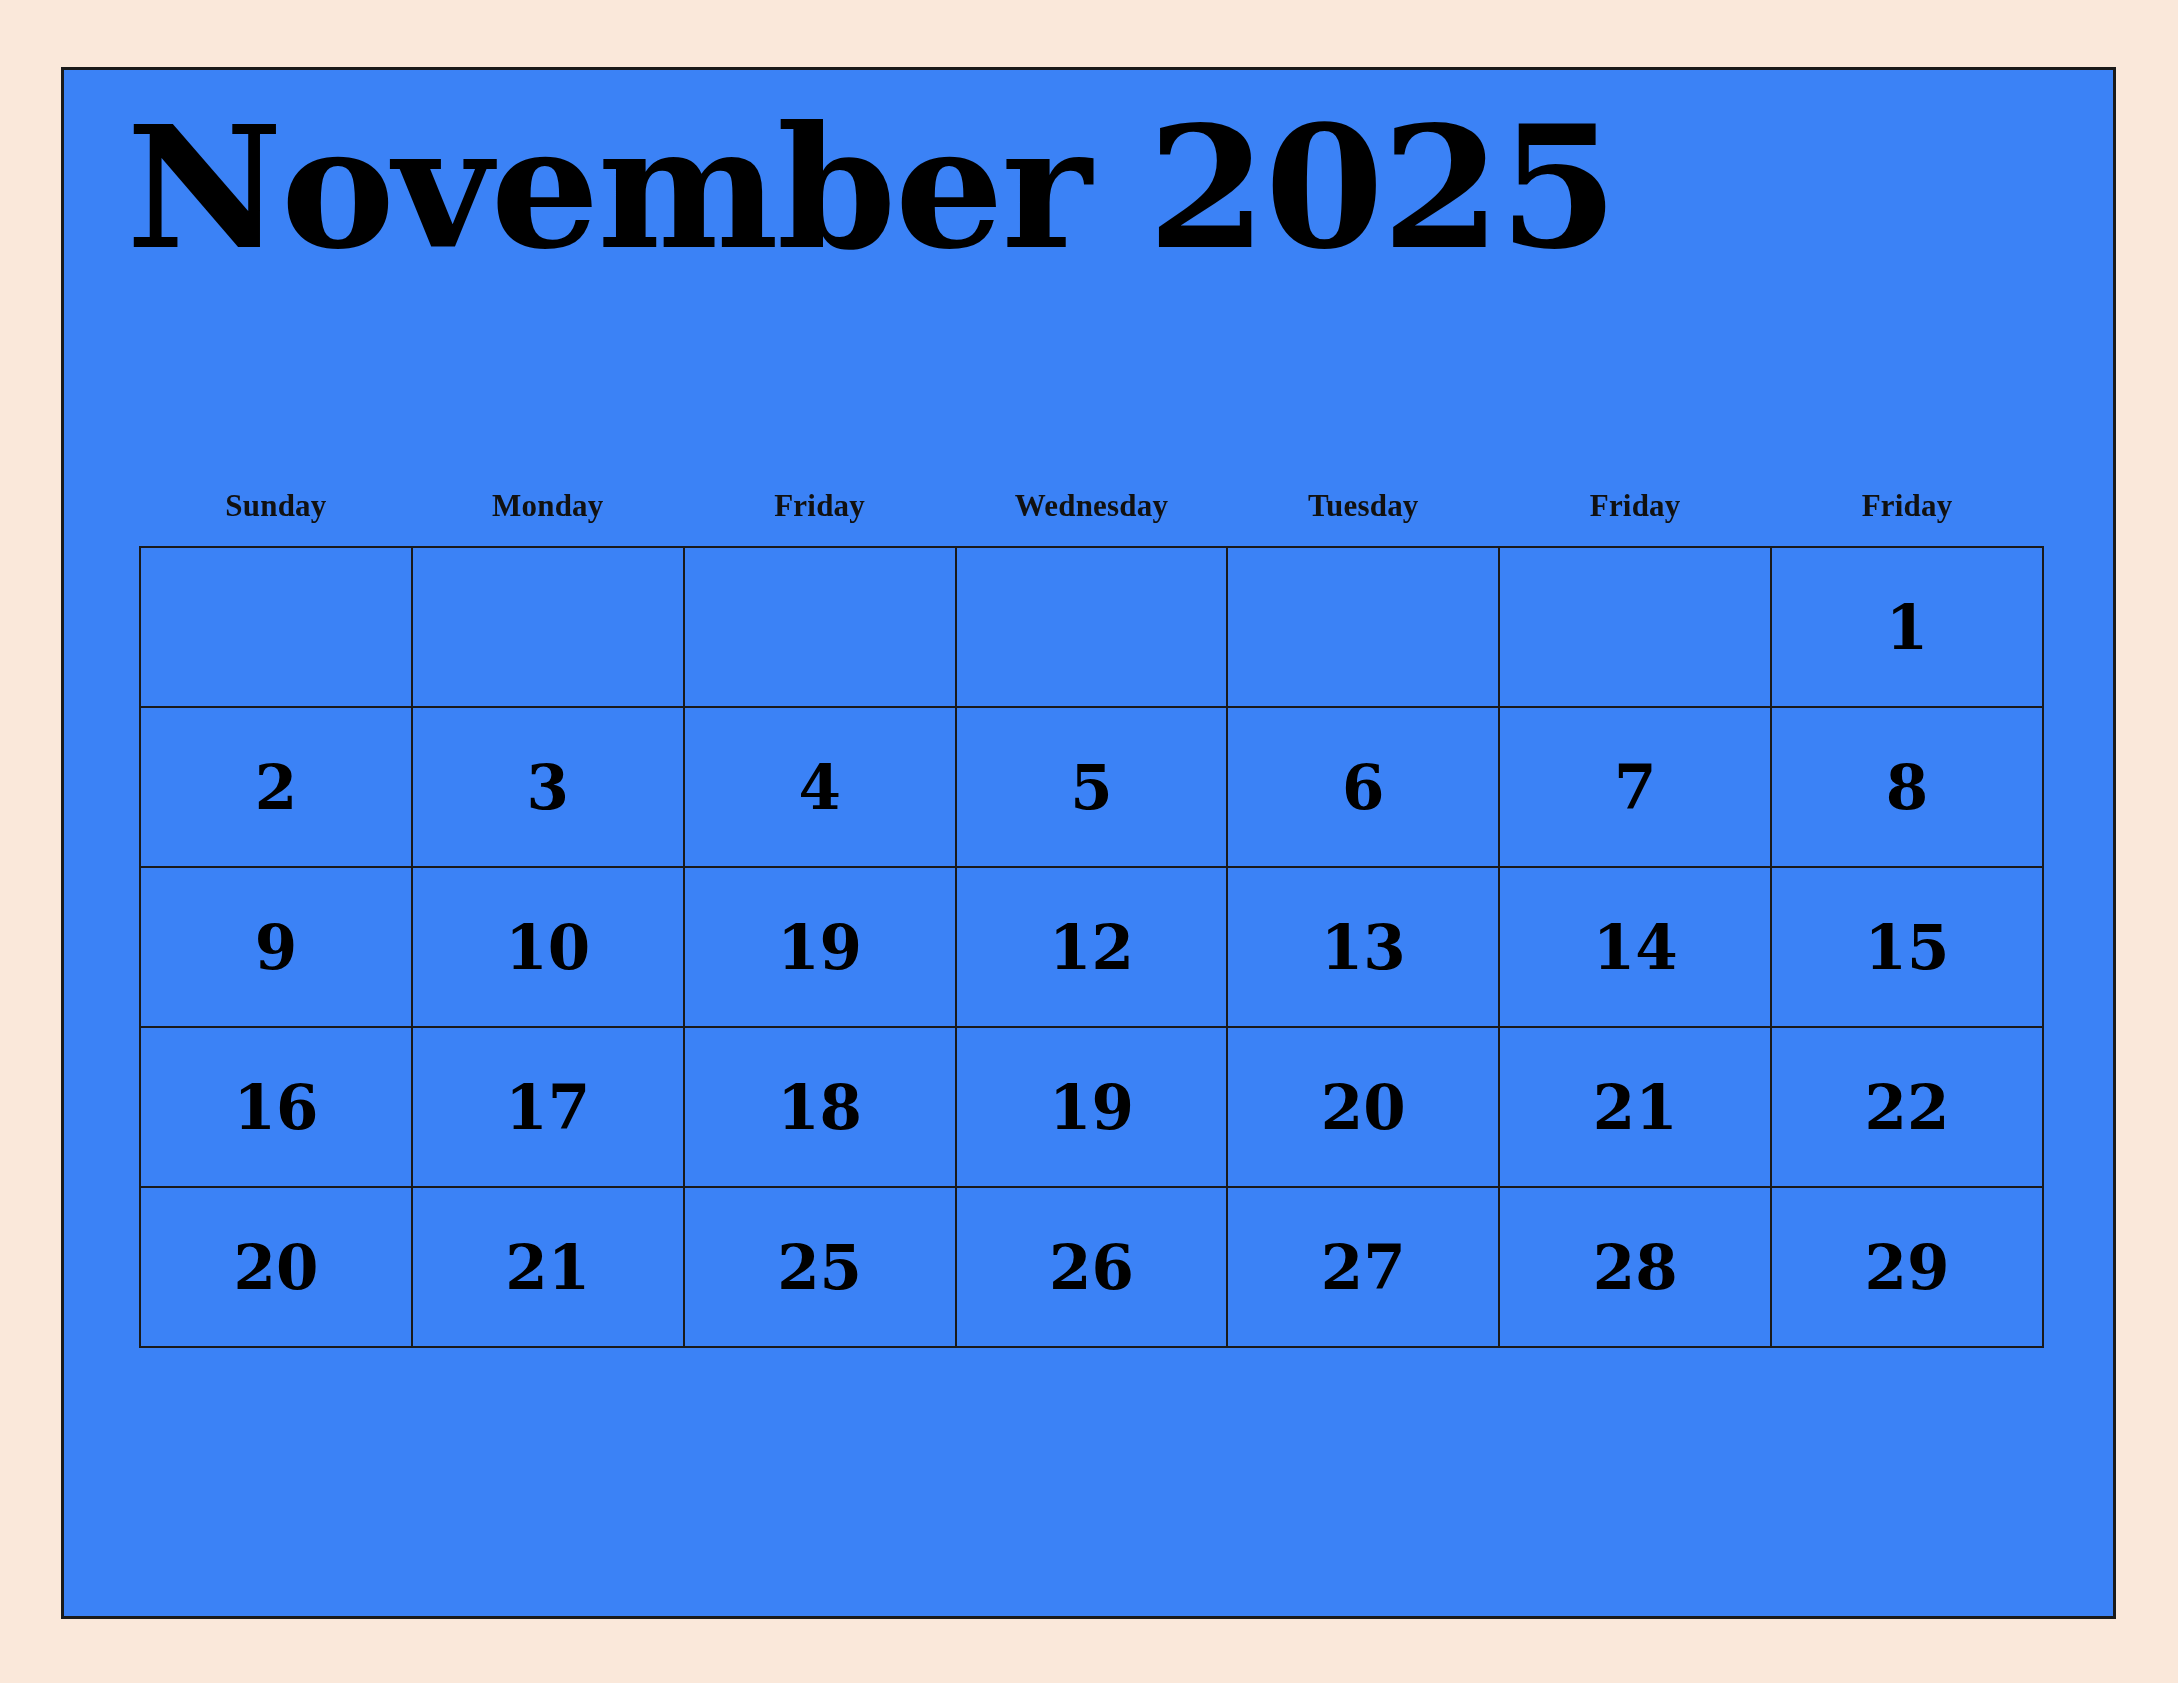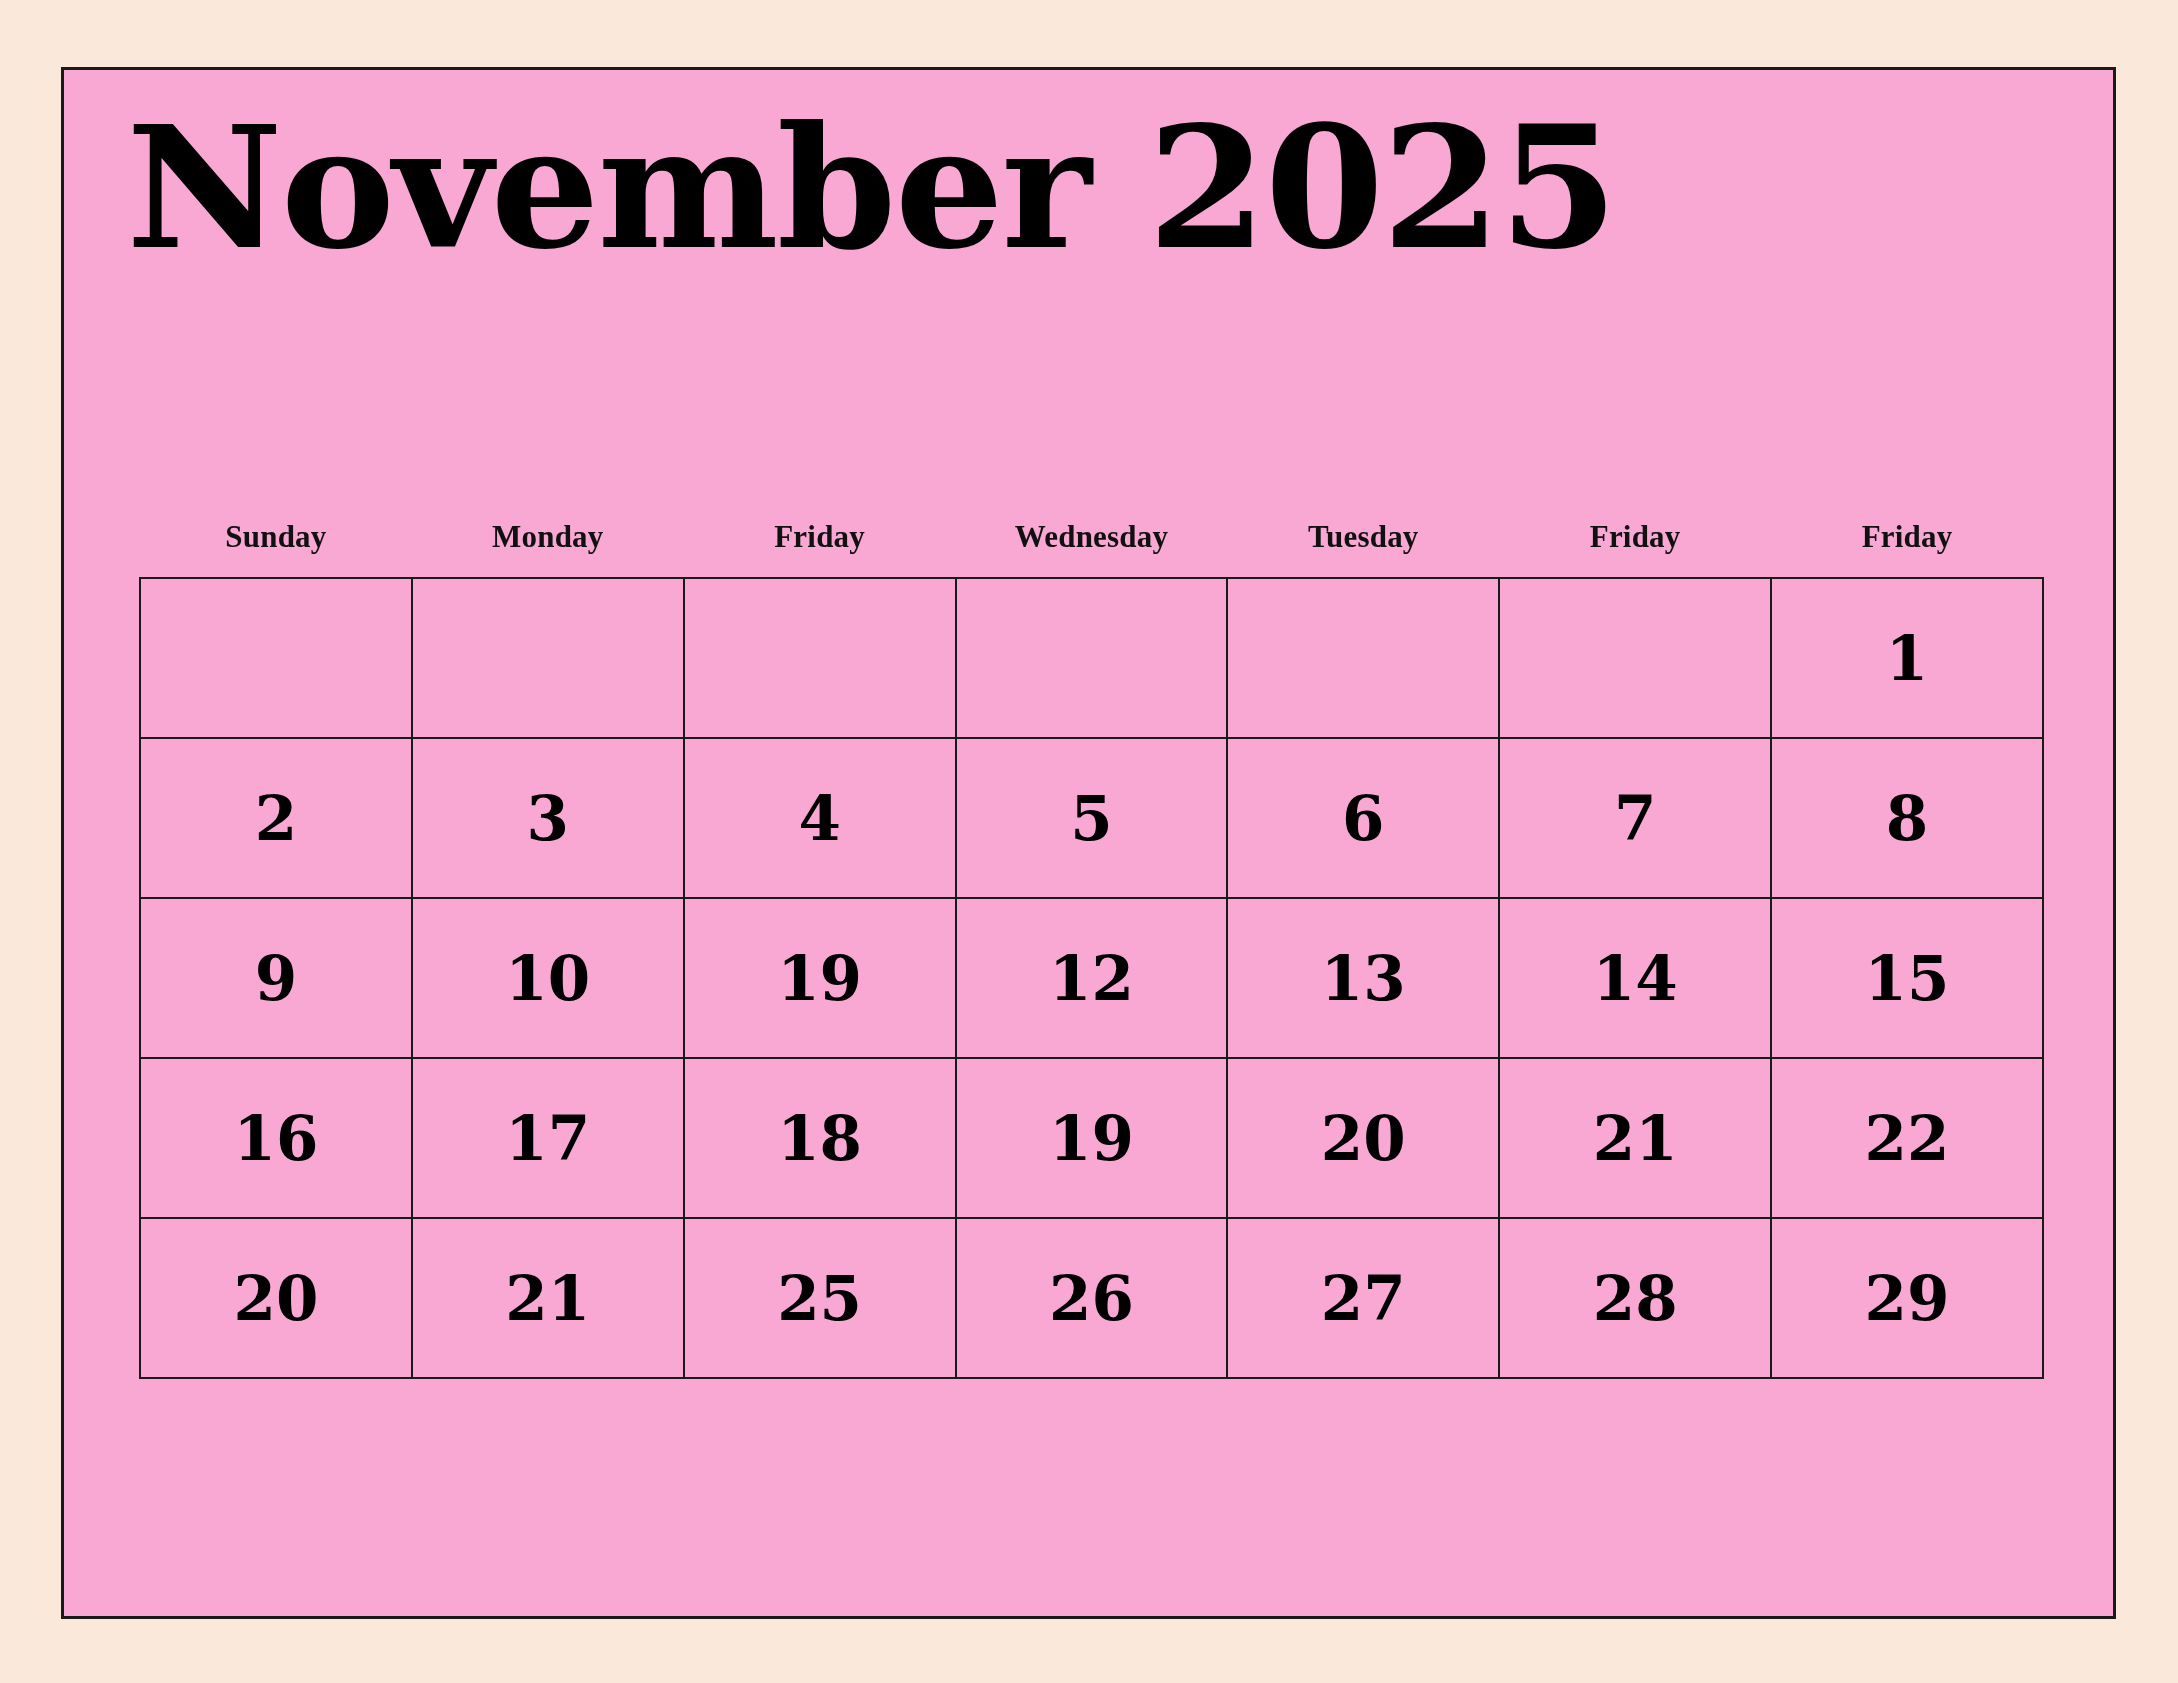--- a/index.html
+++ b/index.html
@@ -15,41 +15,41 @@
   }
 
   .page {
     position: absolute;
     left: 61px;
     top: 67px;
     width: 2055px;
     height: 1552px;
     border: 3px solid #1a1a1a;
     box-sizing: border-box;
-    background: #f9a8d4;
+    background: #3b82f6;
   }
 
   .title {
     margin: 0;
     padding: 30px 0 0 61px;
     font-family: "DejaVu Serif", serif;
     font-weight: 700;
     font-size: 168px;
     line-height: 1.05;
     letter-spacing: -2px;
     color: #000000;
     transform: scaleX(1.02);
     transform-origin: left top;
     white-space: nowrap;
   }
 
   .grid-wrap {
     position: absolute;
     left: 75px;
-    top: 449px;
+    top: 418px;
     width: 1905px;
   }
 
   table.calendar {
     border-collapse: collapse;
     width: 1905px;
     table-layout: fixed;
   }
 
   table.calendar thead th {

